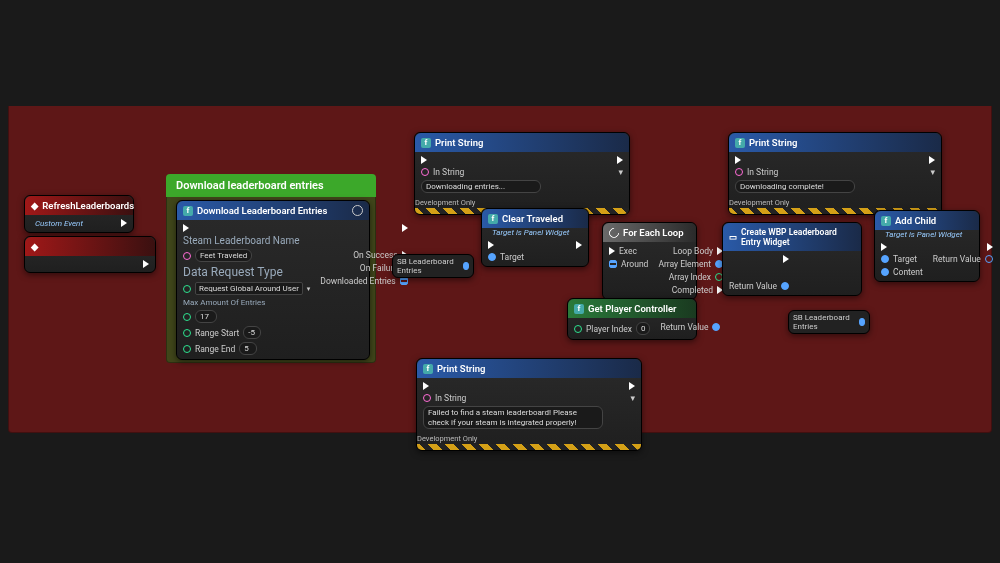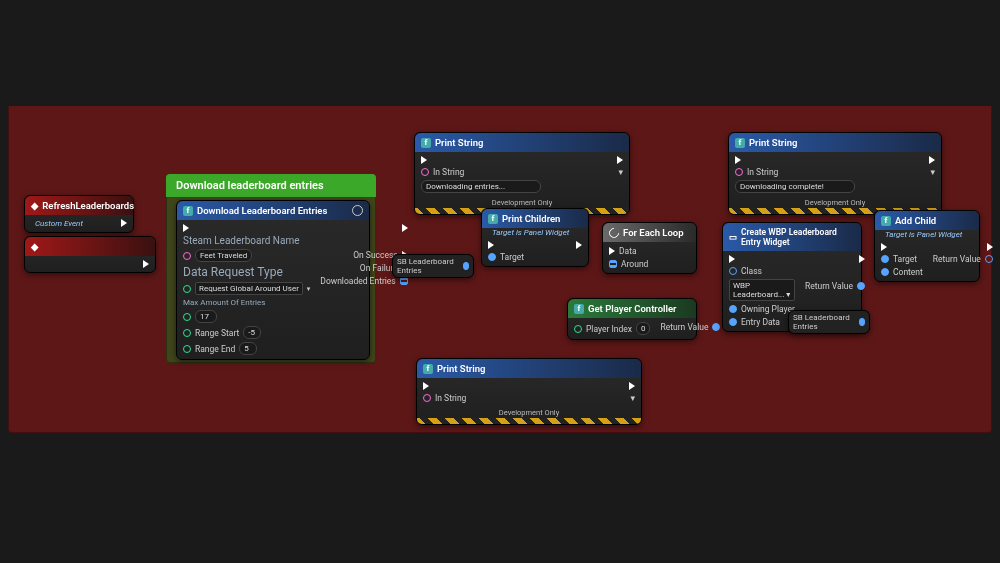--- a/index.html
+++ b/index.html
@@ -20,21 +20,21 @@
 .tri.out{border-left:6px solid #fff}
 .dot{width:8px;height:8px;border-radius:50%;border:1px solid}
 .dot.obj{background:transparent;border-color:#56a4ff}
 .dot.obj.f{background:#56a4ff}
 .dot.str{border-color:#ff6bd6}
 .dot.int{border-color:#2de28f}
 .dot.arr{border-color:#56a4ff;border-radius:2px;background:repeating-linear-gradient(0deg,#56a4ff 0 2px,transparent 2px 4px)}
 .inp{background:#1a1a1a;border:1px solid #444;border-radius:6px;padding:1px 4px;font-size:8px;color:#ddd;min-width:40px}
 .sel{background:#1a1a1a;border:1px solid #444;border-radius:2px;padding:1px 3px;font-size:8px;color:#ddd}
 .hazard{height:6px;background:repeating-linear-gradient(45deg,#d4a017 0 6px,#222 6px 12px);border-radius:0 0 5px 5px}
-.dev-only{font-size:7.5px;text-align:center;color:#bbb;padding:1px 0}
+.dev-only{font-size:7.5px;text-align:left;color:#bbb;padding:1px 0}
 .icon-f{width:10px;height:10px;display:inline-flex;align-items:center;justify-content:center;font-weight:700;font-size:8px;background:#4aa;color:#fff;border-radius:2px}
 .icon-loop{width:10px;height:10px;border:1.5px solid #fff;border-radius:50%;border-top-color:transparent;transform:rotate(45deg)}
 .clock{width:11px;height:11px;border:1px solid #ccc;border-radius:50%;position:relative}
 svg.wires{position:absolute;inset:0;pointer-events:none}
 path{fill:none;stroke-width:1.8}
 path.exec{stroke:#fff}
 path.obj{stroke:#4a8fd8}
 path.arr{stroke:#4a8fd8}
 </style>
 </head>
@@ -224,21 +224,21 @@
           <span style="font-size:9px">▾</span>
         </div>
   </div>
   <div class="dev-only">Development Only</div>
   <div class="hazard"></div>
 </div>
 
 <div class="node" style="left:481px;top:208px;width:108px">
   <div class="node-hdr" style="background:linear-gradient(90deg,#2a5aa8,#1a2a48)">
         <span class="icon-f">f</span>
-        <span>Print Children</span>
+        <span>Clear Traveled</span>
       </div>
   <div class="node-sub" style="padding:0 6px">Target is Panel Widget</div>
   <div class="node-body">
     <div class="col">
       <div class="pin">
             <span class="tri in"></span>
           </div>
       <div class="pin">
             <span class="dot obj f"></span>
             <span>Target</span>
@@ -254,25 +254,43 @@
 
 <div class="node" style="left:602px;top:222px;width:95px">
   <div class="node-hdr" style="background:linear-gradient(90deg,#6a6a6a,#2a2a2a)">
         <span class="icon-loop"></span>
         <span>For Each Loop</span>
       </div>
   <div class="node-body">
     <div class="col">
       <div class="pin">
             <span class="tri in"></span>
-            <span>Data</span>
+            <span>Exec</span>
           </div>
       <div class="pin">
             <span class="dot arr"></span>
             <span>Around</span>
+          </div>
+    </div>
+    <div class="col" style="align-items:flex-end">
+      <div class="pin out">
+            <span class="tri out"></span>
+            <span>Loop Body</span>
+          </div>
+      <div class="pin out">
+            <span class="dot obj f"></span>
+            <span>Array Element</span>
+          </div>
+      <div class="pin out">
+            <span class="dot int"></span>
+            <span>Array Index</span>
+          </div>
+      <div class="pin out">
+            <span class="tri out"></span>
+            <span>Completed</span>
           </div>
     </div>
   </div>
 </div>
 
 <div class="node" style="left:567px;top:298px;width:130px">
   <div class="node-hdr" style="background:linear-gradient(90deg,#2a7a3a,#1a3a20)">
         <span class="icon-f">f</span>
         <span>Get Player Controller</span>
       </div>
@@ -292,38 +310,20 @@
         </div>
   </div>
 </div>
 
 <div class="node" style="left:722px;top:222px;width:140px">
   <div class="node-hdr" style="background:linear-gradient(90deg,#2a5aa8,#1a2a48);font-size:8.5px">
         <span>▭</span>
         <span>Create WBP Leaderboard Entry Widget</span>
       </div>
   <div class="node-body">
-    <div class="col">
-      <div class="pin">
-            <span class="tri in"></span>
-          </div>
-      <div class="pin">
-            <span class="dot obj"></span>
-            <span>Class</span>
-          </div>
-      <div class="sel"><span>WBP Leaderboard...</span> <span>▾</span></div>
-      <div class="pin">
-            <span class="dot obj f"></span>
-            <span>Owning Player</span>
-          </div>
-      <div class="pin">
-            <span class="dot obj f"></span>
-            <span>Entry Data</span>
-          </div>
-    </div>
     <div class="col" style="align-items:flex-end">
       <div class="pin out">
             <span class="tri out"></span>
           </div>
       <div style="height:12px"></div>
       <div class="pin out">
             <span class="dot obj f"></span>
             <span>Return Value</span>
           </div>
     </div>
@@ -369,20 +369,21 @@
       </div>
   <div class="node-body">
     <div class="col" style="max-width:180px">
       <div class="pin">
             <span class="tri in"></span>
           </div>
       <div class="pin">
             <span class="dot str"></span>
             <span>In String</span>
           </div>
+      <div class="inp" style="white-space:normal;min-width:180px;line-height:1.2">Failed to find a steam leaderboard! Please check if your steam is integrated properly!</div>
     </div>
     <div class="col" style="align-items:flex-end">
           <div class="pin out">
             <span class="tri out"></span>
           </div>
           <span style="font-size:9px">▾</span>
         </div>
   </div>
   <div class="dev-only">Development Only</div>
   <div class="hazard"></div>

